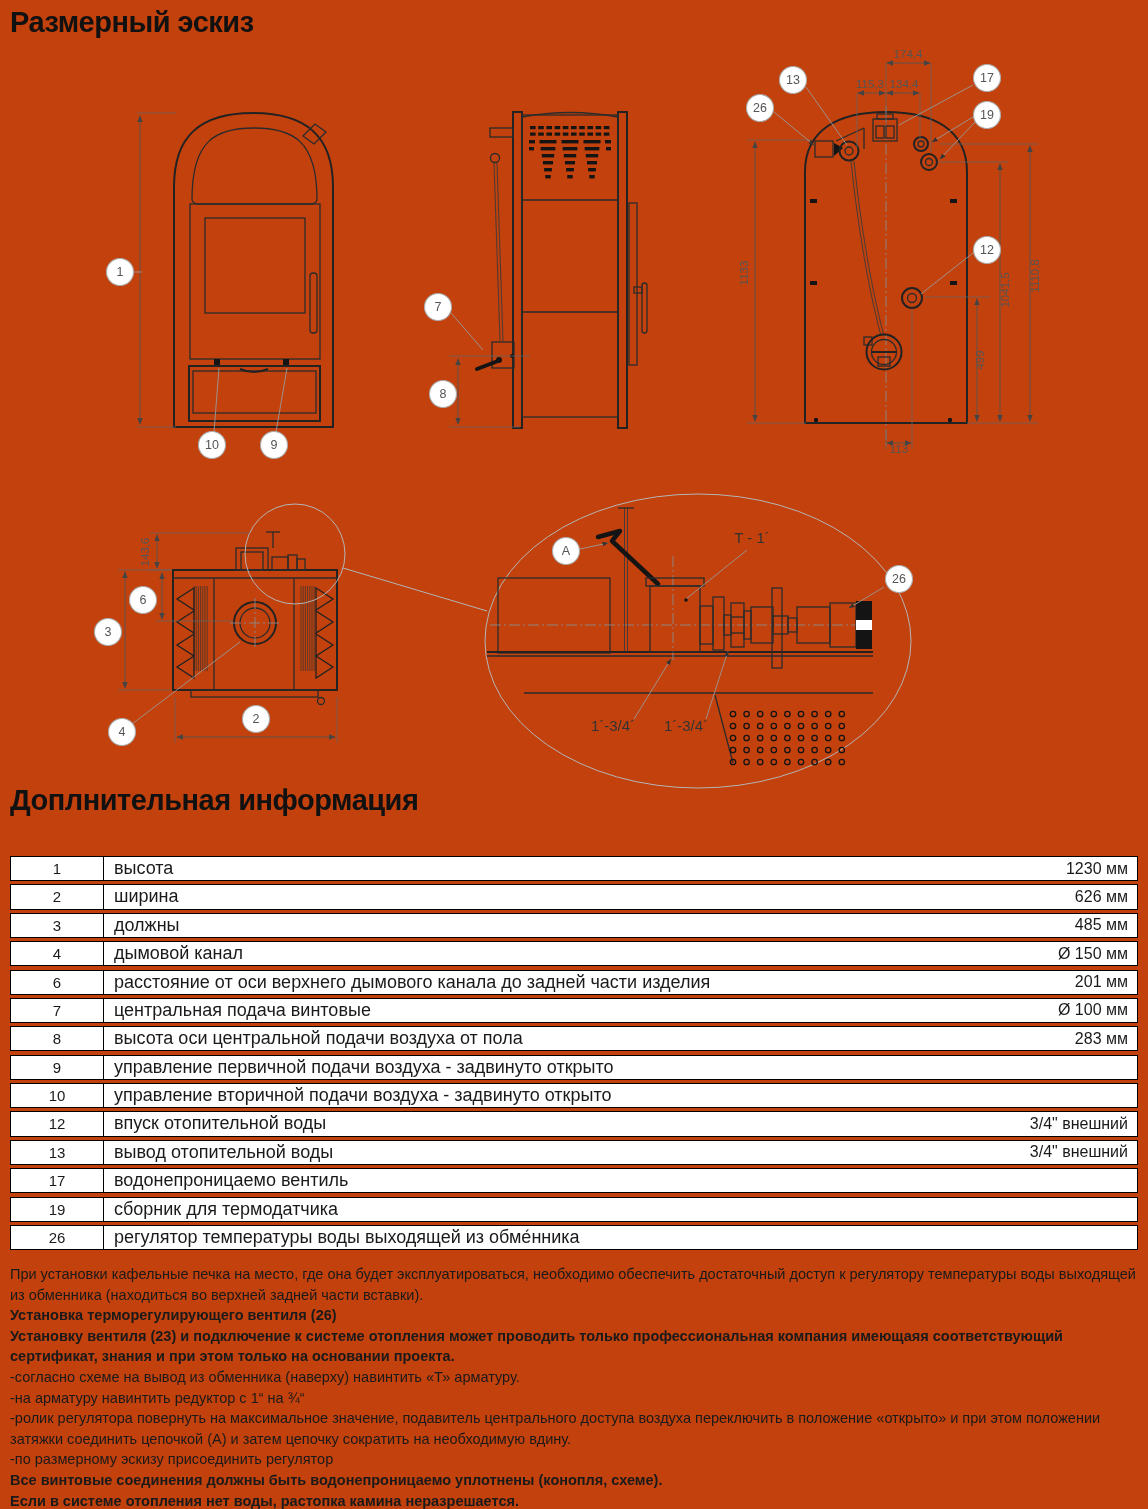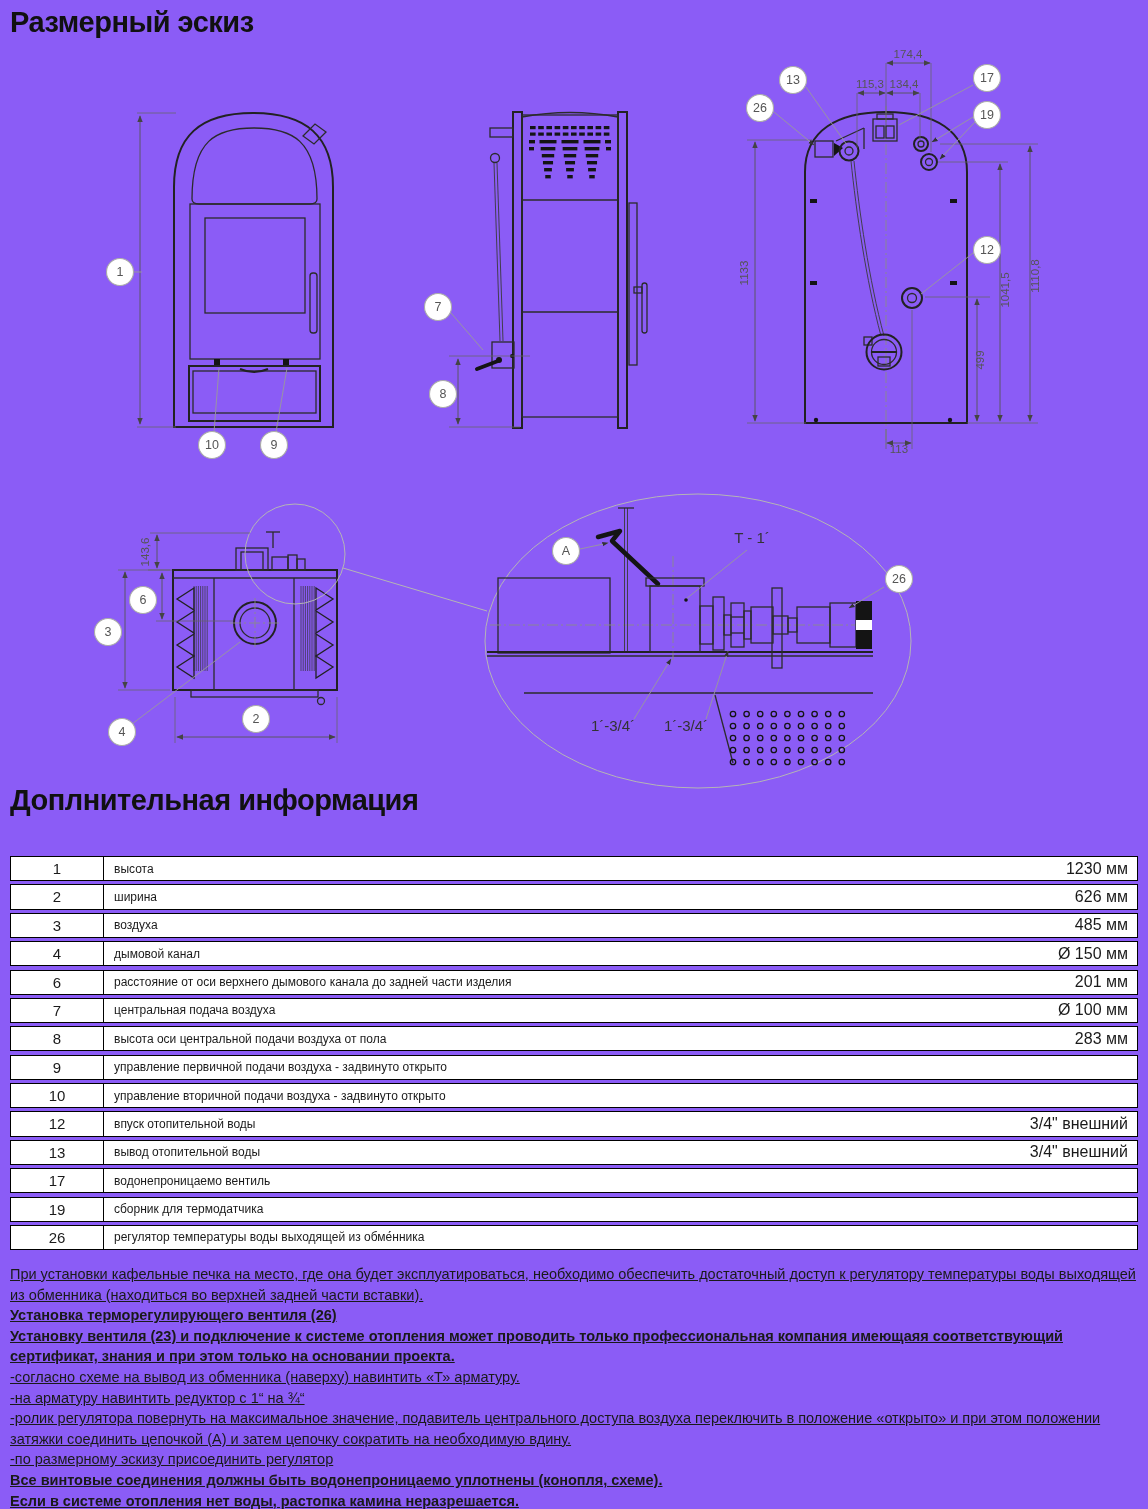--- a/index.html
+++ b/index.html
@@ -1,16 +1,16 @@
 <!DOCTYPE html>
 <html><head>
 <meta charset="utf-8">
 <style>
   html,body{margin:0;padding:0;background:#fff;}
-  #page{position:relative;width:1148px;height:1509px;background:#8b5cf6;overflow:hidden;
+  #page{position:relative;width:1148px;height:1509px;background:#c2410c;overflow:hidden;
         font-family:"Liberation Sans","DejaVu Sans",sans-serif;color:#1a1a1a;}
   h1.sec-title{position:absolute;left:10px;margin:0;font-size:29px;font-weight:bold;
         letter-spacing:-0.5px;color:#111;}
   #title1{top:6px;}
   #title2{top:784px;}
   #sketch-svg{position:absolute;top:0;left:0;}
   
   .ln{stroke:#2b2b2b;stroke-width:1.3;fill:none;}
   .ln2{stroke:#222;stroke-width:2;fill:none;}
   .thin{stroke:#3a3a3a;stroke-width:0.9;fill:none;}
@@ -22,25 +22,25 @@
   .leader{stroke:#9a9a9a;stroke-width:0.9;fill:none;}
   .callout-circle{fill:#fff;stroke:#ababab;stroke-width:1.1;}
   text.callout-txt{font-size:12.5px;fill:#555;text-anchor:middle;font-family:"Liberation Sans",sans-serif;}
   text.dim-txt{font-size:11.5px;fill:#555;text-anchor:middle;font-family:"Liberation Sans",sans-serif;}
   text.detail-txt{font-size:15px;fill:#333;text-anchor:middle;font-family:"Liberation Sans",sans-serif;}
   
   #info-table{position:absolute;left:10px;top:856px;width:1128px;}
   .trow{display:flex;align-items:stretch;border:1.6px solid #000;height:23.2px;margin-bottom:3.2px;background:#fff;}
   .cell-num{width:92px;border-right:1.6px solid #000;display:flex;align-items:center;justify-content:center;
         font-size:15px;}
-  .cell-desc{flex:1;display:flex;align-items:center;padding:0 10px;font-size:12px;}
+  .cell-desc{flex:1;display:flex;align-items:center;padding:0 10px;font-size:18px;}
   .cell-val{width:168px;display:flex;align-items:center;justify-content:flex-end;padding:0 9px;font-size:16px;}
   
   #notes{position:absolute;left:10px;top:1264px;width:1132px;font-size:14.5px;line-height:20.6px;}
-  #notes p{margin:0;text-decoration:underline;}
+  #notes p{margin:0;}
   #notes p.b{font-weight:bold;}
 </style>
 </head>
 <body>
 
 <div id="page">
 
   <h1 class="sec-title" id="title1">Размерный эскиз</h1>
 
   <svg id="sketch-svg" width="1148" height="812" viewBox="0 0 1148 812">
@@ -453,36 +453,36 @@
         <div class="cell-desc">высота</div>
         <div class="cell-val">1230 мм</div>
       </div>
       <div class="trow">
         <div class="cell-num">2</div>
         <div class="cell-desc">ширина</div>
         <div class="cell-val">626 мм</div>
       </div>
       <div class="trow">
         <div class="cell-num">3</div>
-        <div class="cell-desc">воздуха</div>
+        <div class="cell-desc">должны</div>
         <div class="cell-val">485 мм</div>
       </div>
       <div class="trow">
         <div class="cell-num">4</div>
         <div class="cell-desc">дымовой канал</div>
         <div class="cell-val">Ø 150 мм</div>
       </div>
       <div class="trow">
         <div class="cell-num">6</div>
         <div class="cell-desc">расстояние от оси верхнего дымового канала до задней части изделия</div>
         <div class="cell-val">201 мм</div>
       </div>
       <div class="trow">
         <div class="cell-num">7</div>
-        <div class="cell-desc">центральная подача воздуха</div>
+        <div class="cell-desc">центральная подача винтовые</div>
         <div class="cell-val">Ø 100 мм</div>
       </div>
       <div class="trow">
         <div class="cell-num">8</div>
         <div class="cell-desc">высота оси центральной подачи воздуха от пола</div>
         <div class="cell-val">283 мм</div>
       </div>
       <div class="trow">
         <div class="cell-num">9</div>
         <div class="cell-desc">управление первичной подачи воздуха - задвинуто открыто</div>

